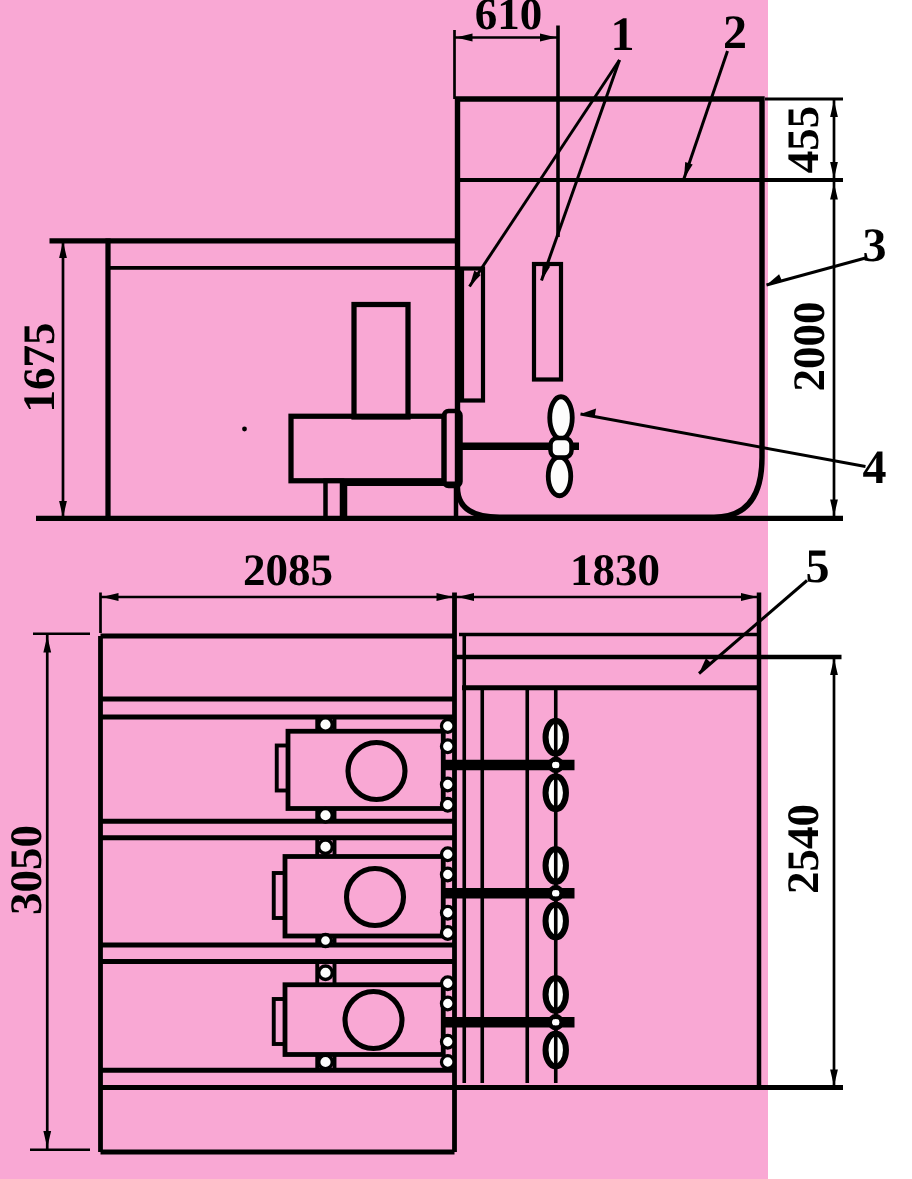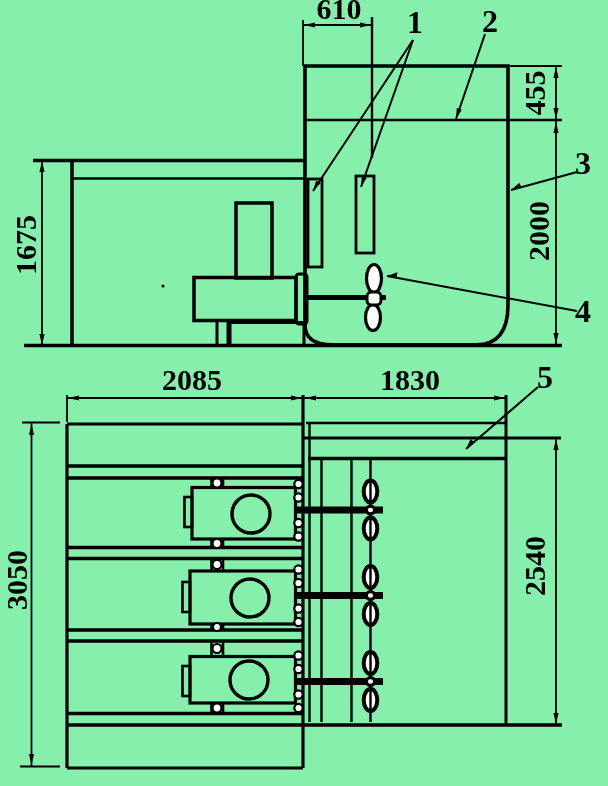--- a/index.html
+++ b/index.html
@@ -1,16 +1,16 @@
 <!DOCTYPE html>
 <html><head>
 <meta charset="utf-8">
 <style>
 html,body{margin:0;padding:0;background:#ffffff;}
-#page{width:608px;height:786px;position:relative;background:#86efac;text-align:right;}
+#page{width:512px;height:786px;position:relative;background:#f9a8d4;text-align:right;}
 svg{position:absolute;top:0;left:0;}
 text{font-family:"Liberation Serif",serif;fill:#000;}
 .dim{font-size:30px;font-weight:bold;}
 .lbl{font-size:32px;font-weight:bold;}
 </style>
 </head>
 <body>
 <div id="page">
 <svg width="608" height="786" viewBox="0 0 608 786">
 <g stroke="#000" fill="none" stroke-linecap="butt">

